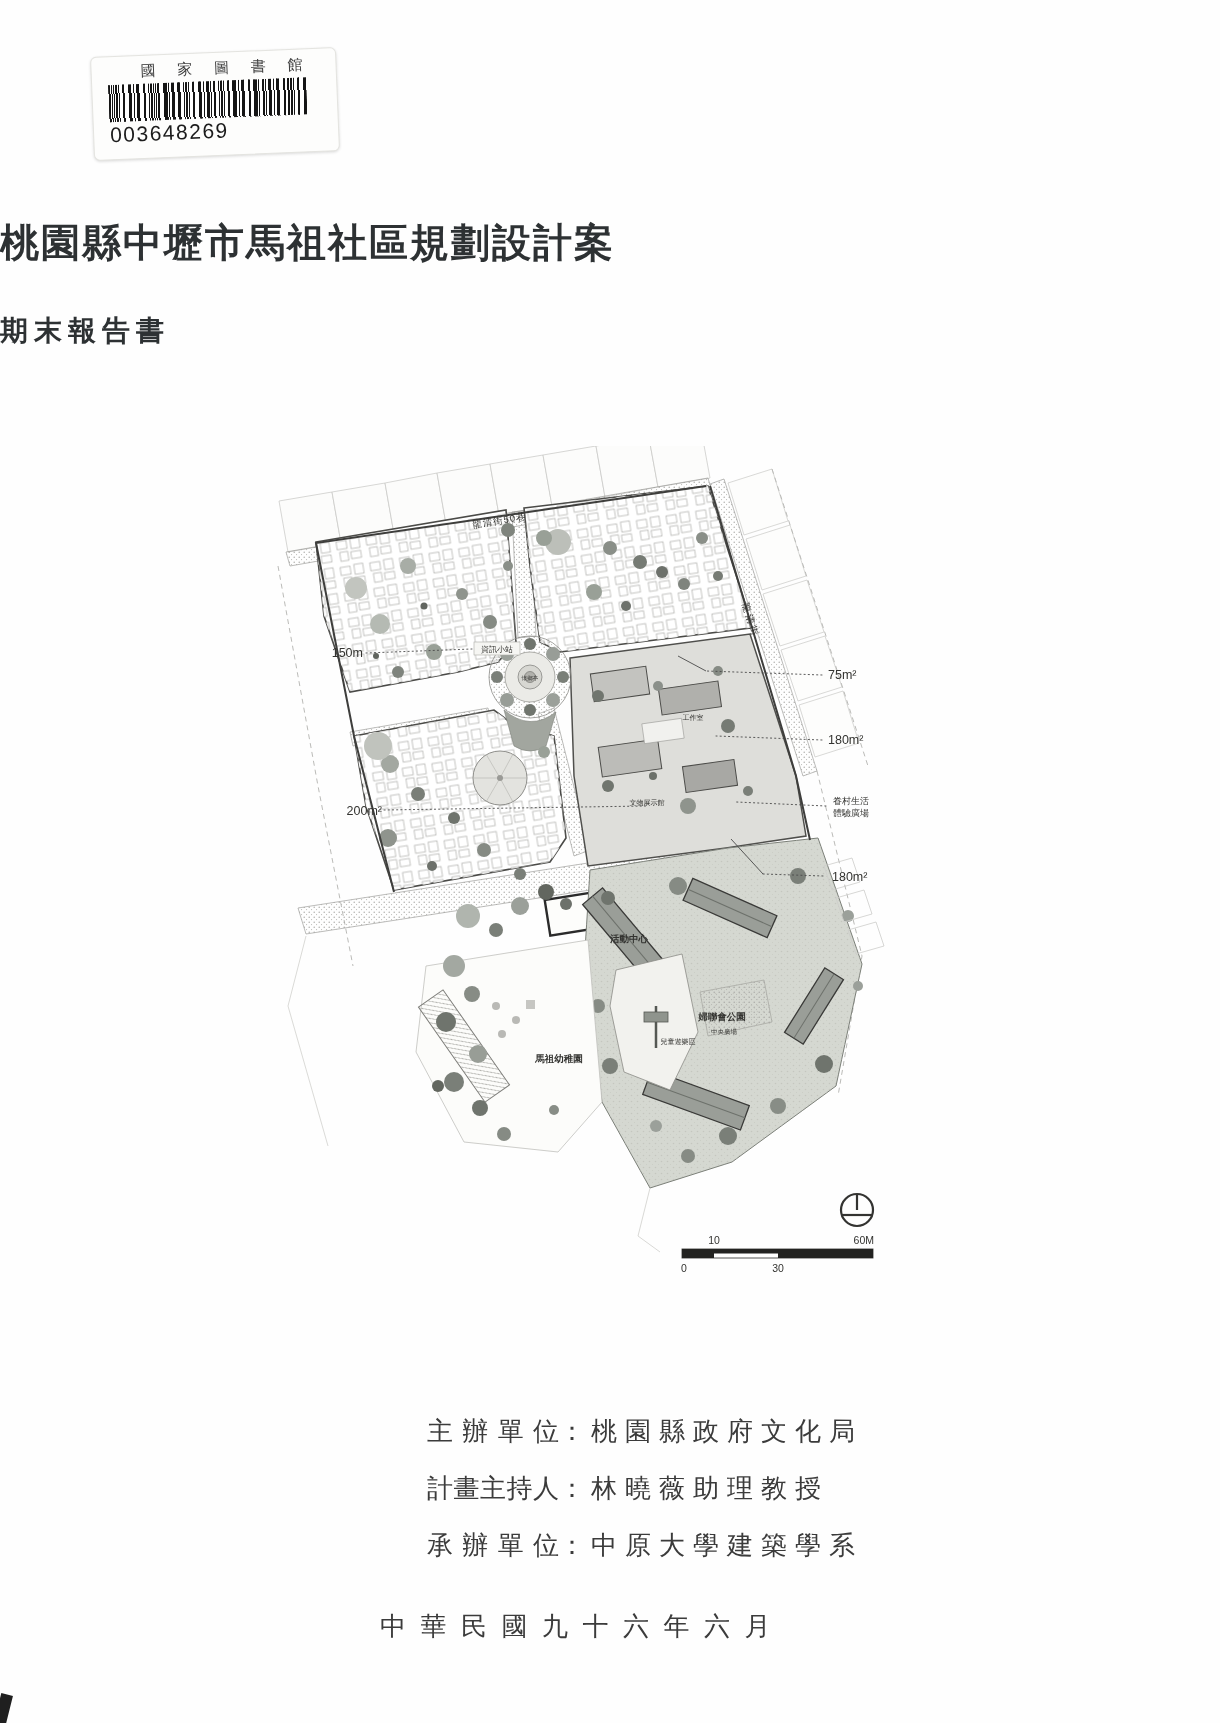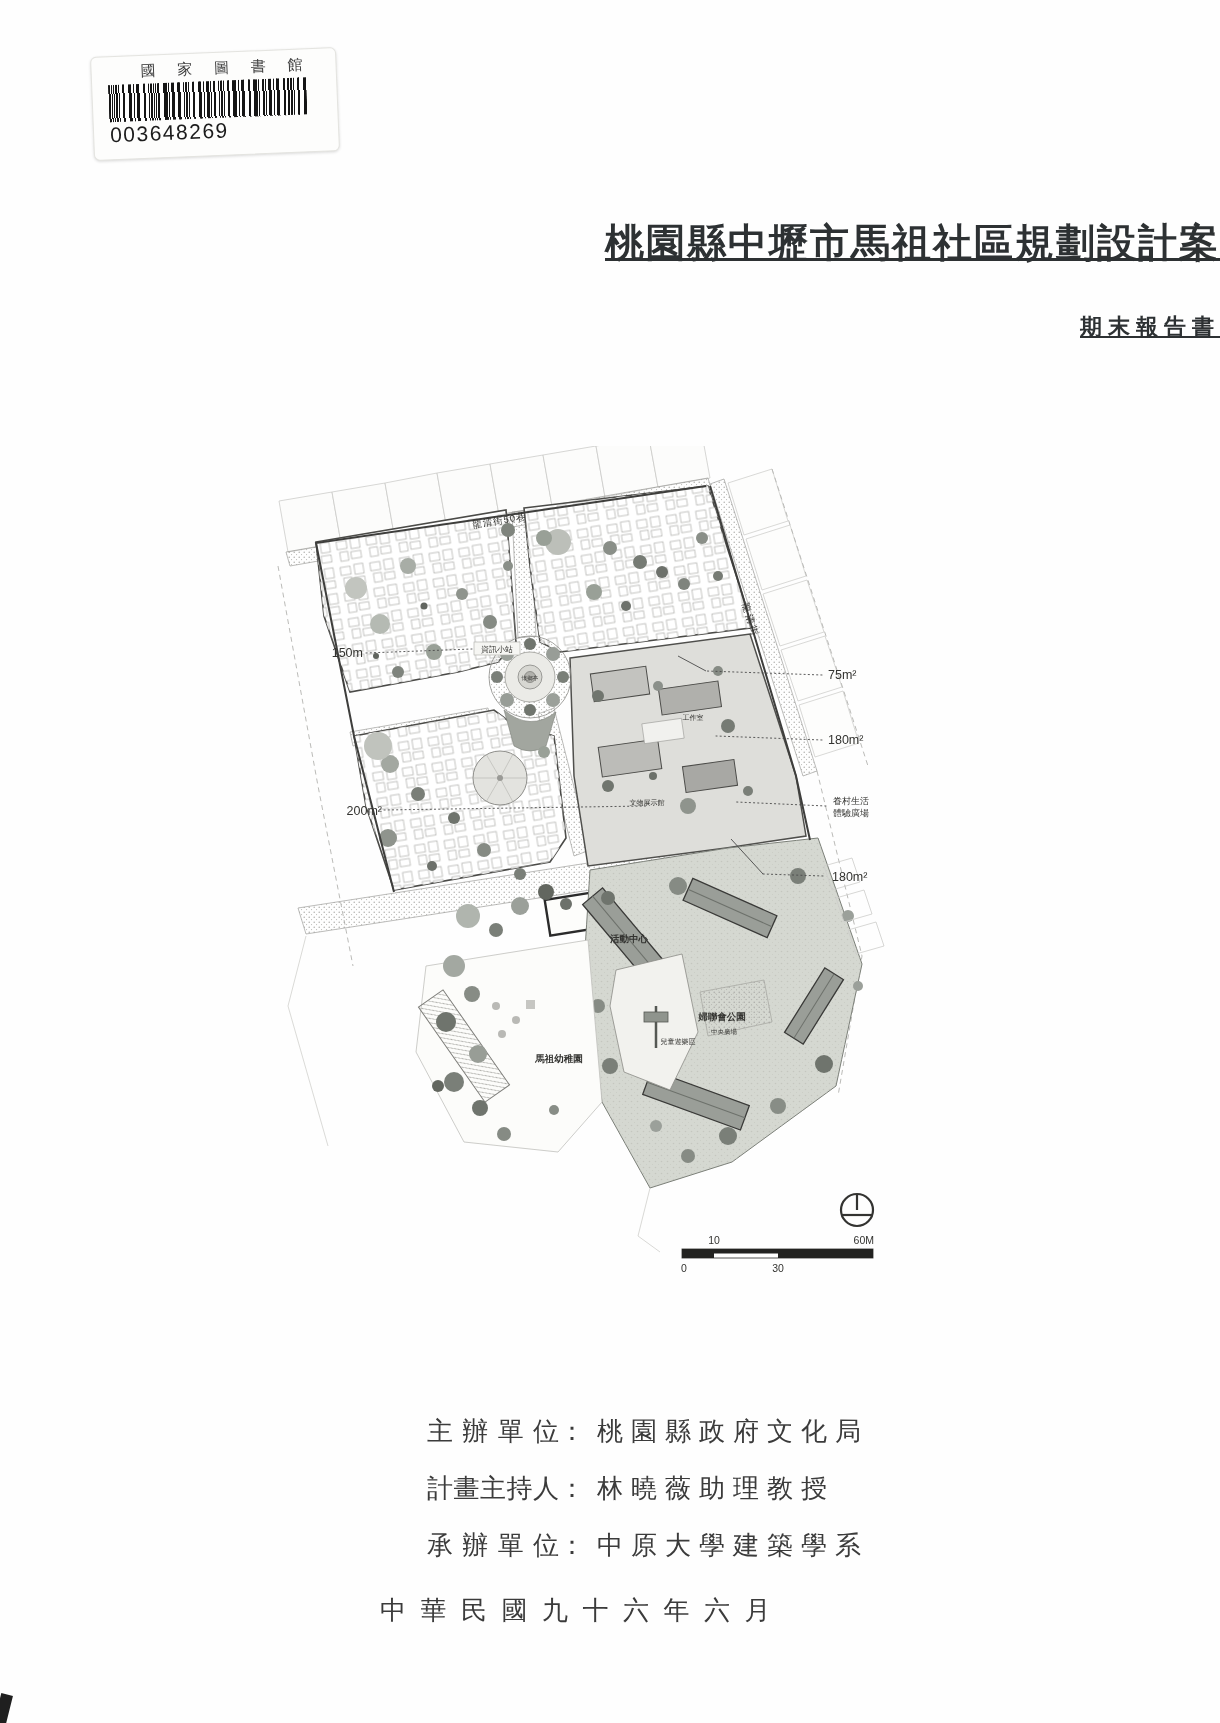--- a/index.html
+++ b/index.html
@@ -26,28 +26,28 @@
     width:198px;height:37px;background-color:#fff;
     background-image:
       repeating-linear-gradient(90deg,#151515 0 2px,rgba(0,0,0,0) 2px 7px),
       repeating-linear-gradient(90deg,#151515 0 1px,rgba(0,0,0,0) 1px 5px),
       repeating-linear-gradient(90deg,rgba(0,0,0,0) 0 3px,#151515 3px 4px,rgba(0,0,0,0) 4px 11px);
   }
   .barcode-digits{
     font-size:21px;color:#1c1c1c;letter-spacing:1.5px;margin-top:1px;
   }
   
-  .title-wrap{position:absolute;left:0;top:0;width:1112px;text-align:right;text-decoration:underline;}
+  .title-wrap{position:absolute;left:0;top:0;width:1112px;text-align:left;}
   .main-title{
     position:absolute;top:216px;left:0;width:100%;
     font-size:39px;font-weight:bold;letter-spacing:2px;color:#2d3133;
   }
   .sub-title{
     position:absolute;top:312px;left:0;width:100%;
-    font-size:22px;font-weight:bold;letter-spacing:6px;color:#2d3133;
+    font-size:28px;font-weight:bold;letter-spacing:6px;color:#2d3133;
   }
   
   .siteplan{position:absolute;left:258px;top:446px;}
   .siteplan text{font-family:"Liberation Sans","DejaVu Sans",sans-serif;fill:#333330;}
   .callout{font-size:12.5px;fill:#2b2b2b;}
   .maplabel{fill:#32322f;}
   .scalelabel{font-size:10.5px;fill:#2b2b2b;}
   
   .credits{
     position:absolute;left:380px;top:1414px;
@@ -55,22 +55,22 @@
     font-size:26px;color:#3b3b3b;
   }
   .credit-line{height:57px;white-space:nowrap;}
   .credit-label{
     display:inline-block;width:132px;
     text-align:justify;text-align-last:justify;
     vertical-align:top;
     margin-left:47px;
   }
   .credit-colon{display:inline-block;}
-  .credit-value{display:inline-block;letter-spacing:8px;margin-left:12px;}
-  .credit-date{margin-top:8px;letter-spacing:14.5px;white-space:nowrap;}
+  .credit-value{display:inline-block;letter-spacing:8px;margin-left:6px;}
+  .credit-date{margin-top:24px;letter-spacing:14.5px;white-space:nowrap;}
   
   .corner-mark{
     position:absolute;left:-3px;top:1694px;width:12px;height:34px;
     background:#1f1f1f;transform:rotate(14deg);
   }
 </style>
 </head>
 <body>
 
 <div class="sticker">

